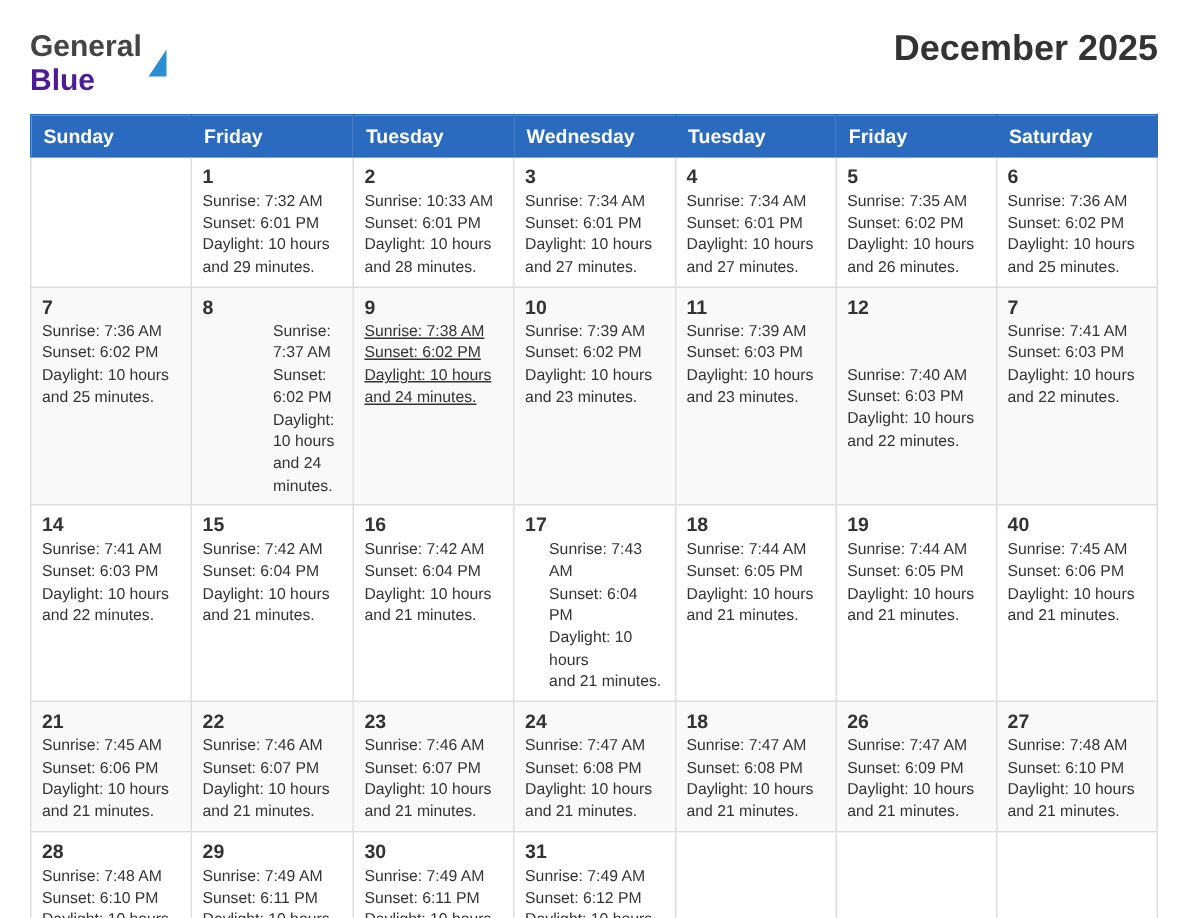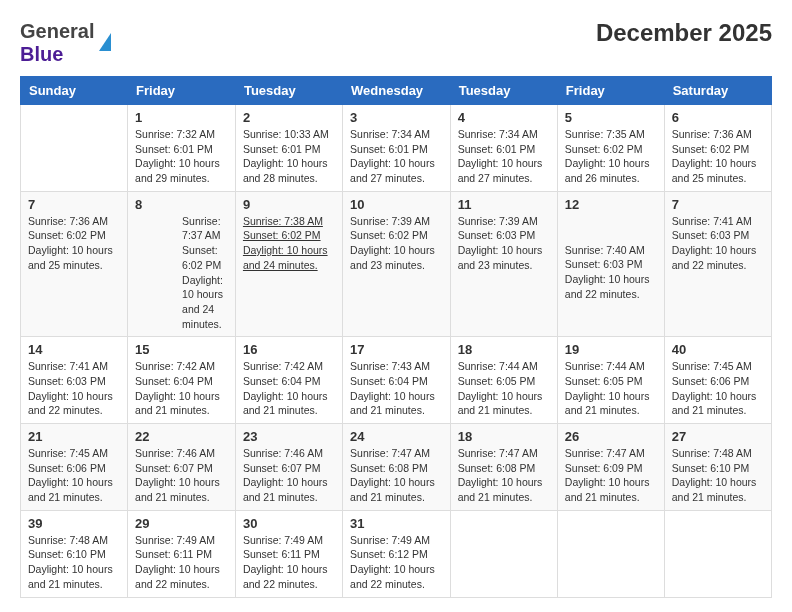--- a/index.html
+++ b/index.html
@@ -242,21 +242,21 @@
         </td>
         <td>
           <span class="day-num">16</span>
           <div class="day-info" style="white-space: pre-line;">Sunrise: 7:42 AM
 Sunset: 6:04 PM
 Daylight: 10 hours
 and 21 minutes.</div>
         </td>
         <td>
           <span class="day-num">17</span>
-          <div class="day-info" style="white-space: pre-line;">Sunrise: 7:43 AM
+          <div class="day-info" style="white-space: pre-line; margin-left: 16px;">Sunrise: 7:43 AM
 Sunset: 6:04 PM
 Daylight: 10 hours
 and 21 minutes.</div>
         </td>
         <td>
           <span class="day-num">18</span>
           <div class="day-info" style="white-space: pre-line;">Sunrise: 7:44 AM
 Sunset: 6:05 PM
 Daylight: 10 hours
 and 21 minutes.</div>
@@ -322,21 +322,21 @@
         <td>
           <span class="day-num">27</span>
           <div class="day-info" style="white-space: pre-line;">Sunrise: 7:48 AM
 Sunset: 6:10 PM
 Daylight: 10 hours
 and 21 minutes.</div>
         </td>
       </tr>
       <tr>
         <td>
-          <span class="day-num">39</span>
+          <span class="day-num">28</span>
           <div class="day-info" style="white-space: pre-line;">Sunrise: 7:48 AM
 Sunset: 6:10 PM
 Daylight: 10 hours
 and 21 minutes.</div>
         </td>
         <td>
           <span class="day-num">29</span>
           <div class="day-info" style="white-space: pre-line;">Sunrise: 7:49 AM
 Sunset: 6:11 PM
 Daylight: 10 hours

